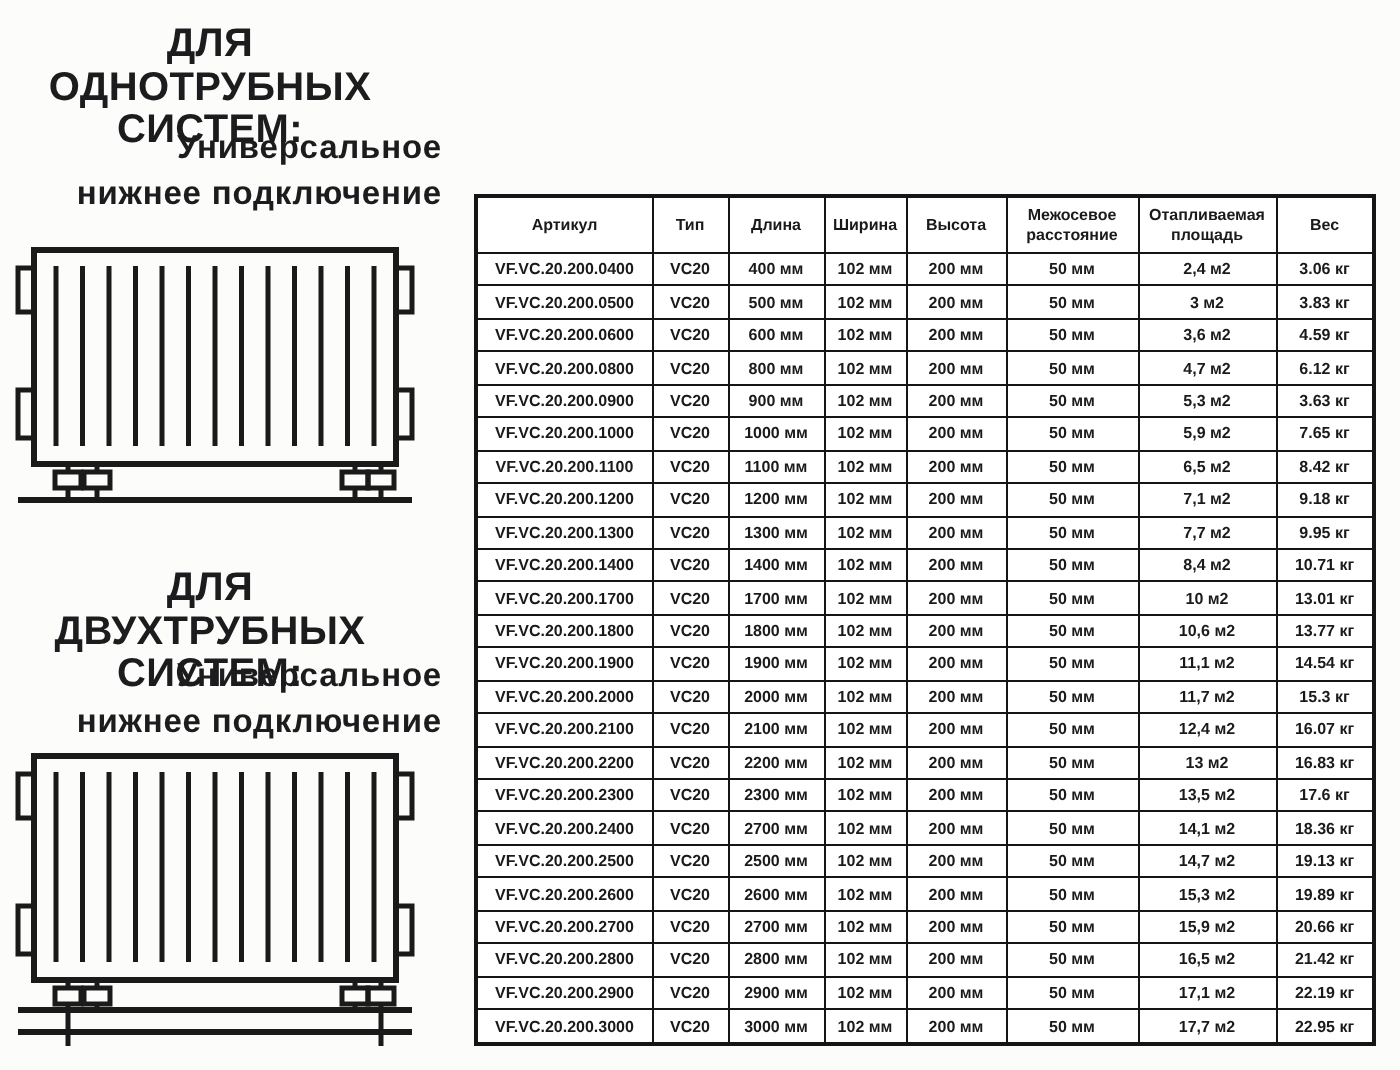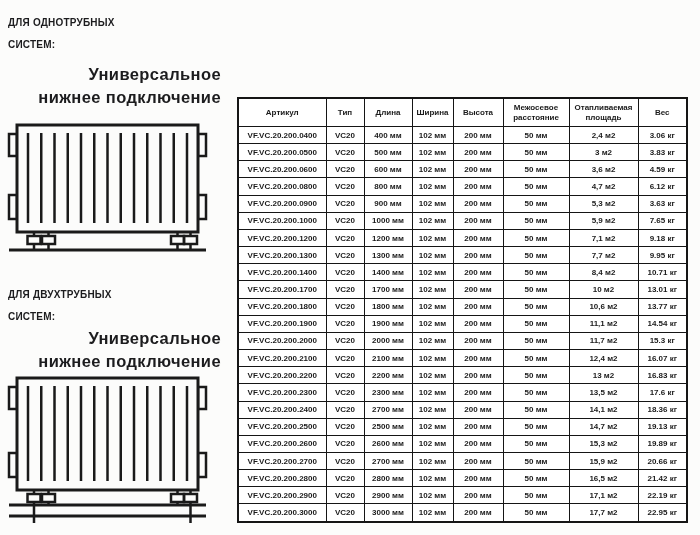--- a/index.html
+++ b/index.html
@@ -4,22 +4,22 @@
 <style>
   html,body { margin:0; padding:0; background:#ffffff; }
   .stage {
     position:relative; width:700px; height:535px;
     background:#fcfcfb; overflow:hidden;
     font-family:"Liberation Sans","DejaVu Sans",sans-serif;
     color:#1d1d1f;
   }
   .section-title {
     position:absolute; left:8px; width:194px;
-    font-weight:bold;
-    font-size:10px; line-height:21.5px; letter-spacing:0.2px;
+    text-align:center; font-weight:bold;
+    font-size:20px; line-height:21.5px; letter-spacing:0.2px;
     color:#1c1c1e;
   }
   .section-sub {
     position:absolute; left:16px; width:205px;
     text-align:right; font-weight:bold;
     font-size:16.5px; line-height:23px; letter-spacing:0.4px;
     color:#1c1c1e;
   }
   .rad-svg { position:absolute; }
   table.spec {
@@ -237,20 +237,30 @@
           <td>VF.VC.20.200.1000</td>
           <td>VC20</td>
           <td>1000 мм</td>
           <td>102 мм</td>
           <td>200 мм</td>
           <td>50 мм</td>
           <td>5,9 м2</td>
           <td>7.65 кг</td>
         </tr>
         <tr>
+          <td>VF.VC.20.200.1100</td>
+          <td>VC20</td>
+          <td>1100 мм</td>
+          <td>102 мм</td>
+          <td>200 мм</td>
+          <td>50 мм</td>
+          <td>6,5 м2</td>
+          <td>8.42 кг</td>
+        </tr>
+        <tr>
           <td>VF.VC.20.200.1200</td>
           <td>VC20</td>
           <td>1200 мм</td>
           <td>102 мм</td>
           <td>200 мм</td>
           <td>50 мм</td>
           <td>7,1 м2</td>
           <td>9.18 кг</td>
         </tr>
         <tr>

